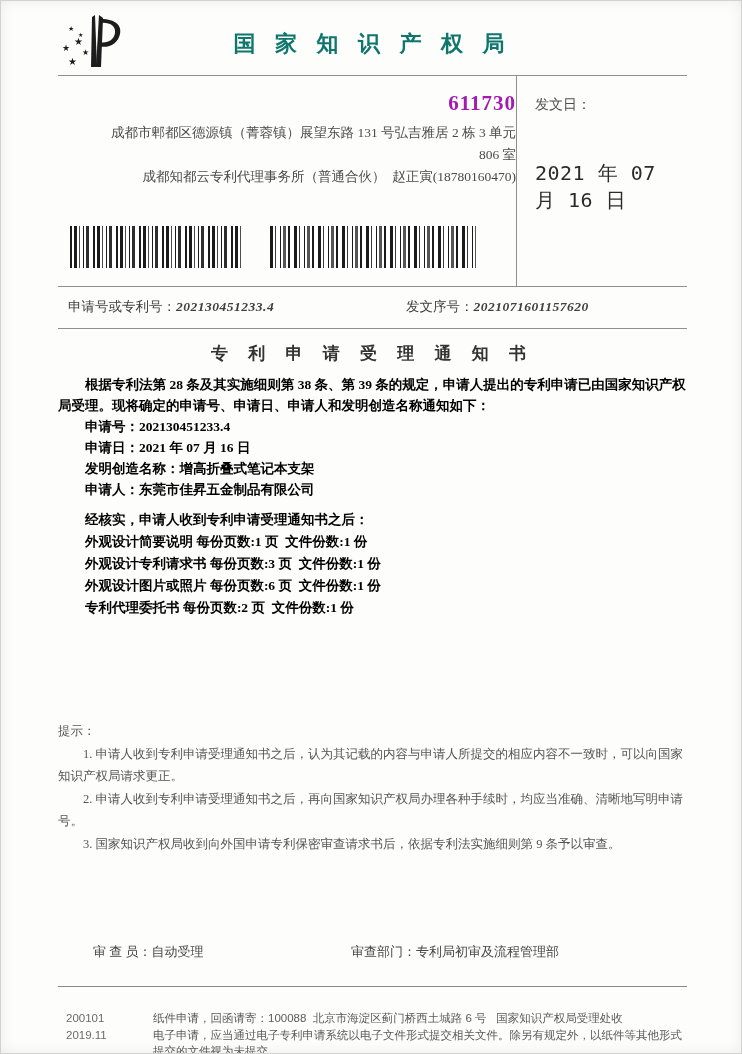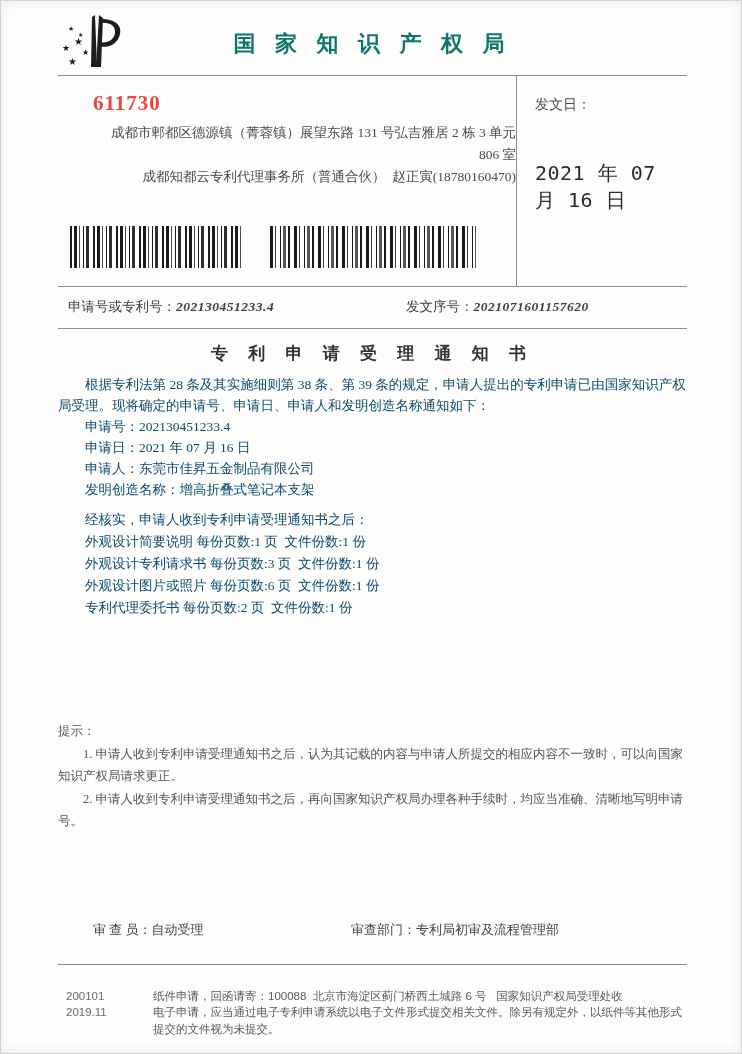--- a/index.html
+++ b/index.html
@@ -33,21 +33,21 @@
   .top-box{
     display:flex;
     border-top:1px solid #8f8f8f;
     border-bottom:1px solid #8f8f8f;
     height:212px;
     box-sizing:border-box;
   }
   .left-col{width:458px;padding-top:15px;box-sizing:border-box;}
   .postcode{
     margin-left:35px;
-    font-size:21px;font-weight:bold;color:#ef4444;letter-spacing:1px;
+    font-size:21px;font-weight:bold;color:#a21caf;letter-spacing:1px;text-align:right;
   }
   .addr{font-size:13.5px;line-height:22px;text-align:right;color:#4a4a4a;white-space:pre-wrap;}
   .addr.first{margin-top:6px;}
   .barcodes{display:flex;margin:38px 0 0 12px;}
   .barcode{height:42px;background-repeat:repeat-x;}
   .barcode-1{
     width:172px;margin-right:28px;
     background-image:repeating-linear-gradient(90deg,
       #1b1b1b 0 2px,#fff 2px 4px,#1b1b1b 4px 7px,#fff 7px 9px,
       #4d4d4d 9px 10px,#fff 10px 13px,#1b1b1b 13px 14px,#fff 14px 16px,
@@ -82,21 +82,21 @@
   }
   .ref-left{width:338px;}
   .ref-num{font-weight:bold;color:#404040;letter-spacing:0.5px;font-style:italic;}
 
   
   .notice-title{
     text-align:center;
     margin:13px 0 9px;
     font-size:17px;font-weight:bold;letter-spacing:8px;color:#333;
   }
-  .body-text{font-size:13.5px;line-height:21px;color:#0c4a6e;}
+  .body-text{font-size:13.5px;line-height:21px;color:#000000;font-weight:bold;}
   .para{text-indent:2em;margin:0;}
   .line{text-indent:2em;white-space:pre-wrap;}
   .received{margin-top:9px;}
   .received .line{line-height:22px;}
 
   
   .tips{margin-top:101px;font-size:12.5px;line-height:22.5px;color:#555;}
   .tips .tip{text-indent:2em;}
 
   
@@ -164,36 +164,37 @@
         <span>发文序号：</span><span class="ref-num">2021071601157620</span>
       </div>
     </div>
 
     <div class="notice-title">专 利 申 请 受 理 通 知 书</div>
 
     <div class="body-text">
       <p class="para">根据专利法第 28 条及其实施细则第 38 条、第 39 条的规定，申请人提出的专利申请已由国家知识产权局受理。现将确定的申请号、申请日、申请人和发明创造名称通知如下：</p>
       <div class="line">申请号：202130451233.4</div>
       <div class="line">申请日：2021 年 07 月 16 日</div>
+      <div class="line">发明创造名称：增高折叠式笔记本支架</div>
       <div class="line">申请人：东莞市佳昇五金制品有限公司</div>
-      <div class="line">发明创造名称：增高折叠式笔记本支架</div>
 
       <div class="received">
         <div class="line">经核实，申请人收到专利申请受理通知书之后：</div>
         <div class="line">外观设计简要说明 每份页数:1 页  文件份数:1 份</div>
         <div class="line">外观设计专利请求书 每份页数:3 页  文件份数:1 份</div>
         <div class="line">外观设计图片或照片 每份页数:6 页  文件份数:1 份</div>
         <div class="line">专利代理委托书 每份页数:2 页  文件份数:1 份</div>
       </div>
     </div>
 
     <div class="tips">
       <div>提示：</div>
       <div class="tip">1. 申请人收到专利申请受理通知书之后，认为其记载的内容与申请人所提交的相应内容不一致时，可以向国家知识产权局请求更正。</div>
       <div class="tip">2. 申请人收到专利申请受理通知书之后，再向国家知识产权局办理各种手续时，均应当准确、清晰地写明申请号。</div>
+      <div class="tip">3. 国家知识产权局收到向外国申请专利保密审查请求书后，依据专利法实施细则第 9 条予以审查。</div>
     </div>
 
     <div class="signoff">
       <div class="signoff-left">
         <span>审 查 员：</span><span>自动受理</span>
       </div>
       <div class="signoff-right">
         <span>审查部门：</span><span>专利局初审及流程管理部</span>
       </div>
     </div>

